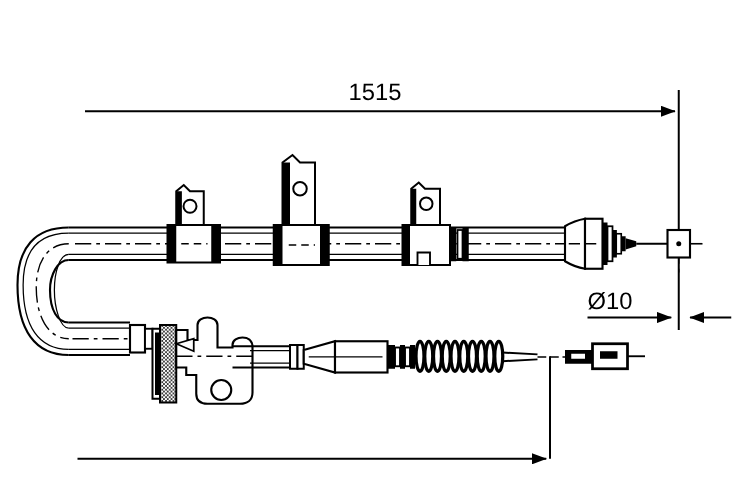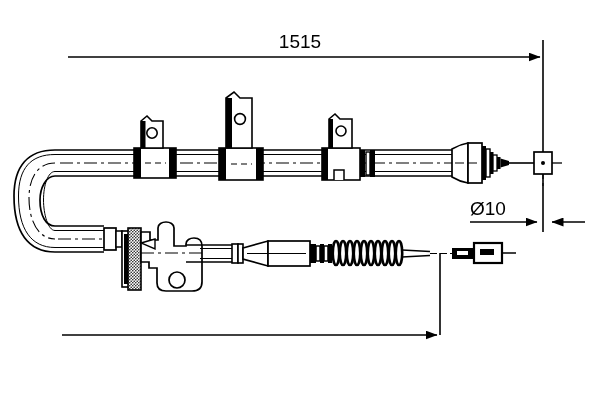--- a/index.html
+++ b/index.html
@@ -10,20 +10,21 @@
   }
   body {
     font-family: "Liberation Sans", sans-serif;
   }
   #drawing-root {
     position: relative;
     width: 600px;
     height: 352px;
     background: #4d7c0f;
     overflow: hidden;
+    margin-top: 32px;
   }
   #tech-svg {
     display: block;
     width: 600px;
     height: 400px;
   }
   .dim-text {
     font-family: "Liberation Sans", sans-serif;
     fill: #000000;
   }

